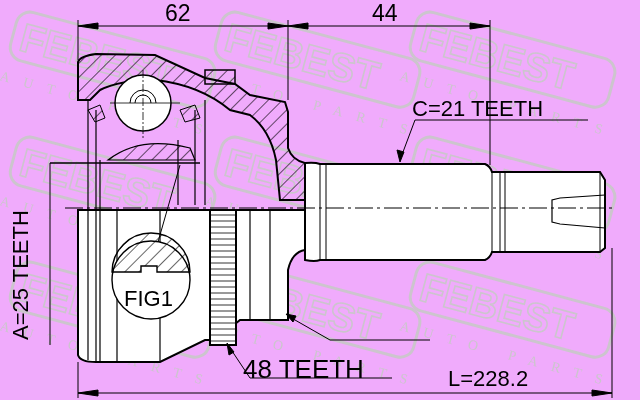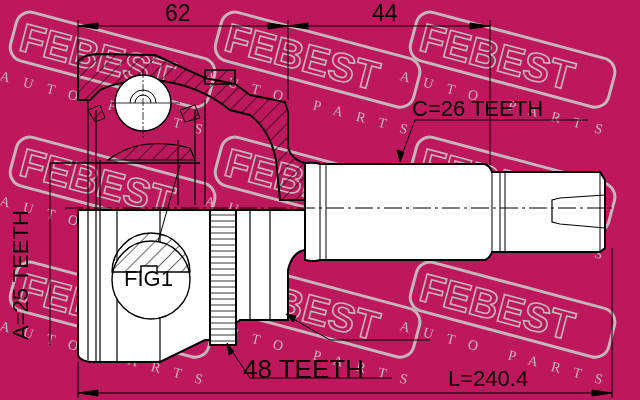--- a/index.html
+++ b/index.html
@@ -1,16 +1,16 @@
 <!DOCTYPE html>
 <html><head>
 <meta charset="utf-8">
 <style>
   html,body{margin:0;padding:0;background:#fff;}
-  #root{position:relative;width:640px;height:400px;overflow:hidden;background:#be185d;font-family:"Liberation Sans",sans-serif;}
+  #root{position:relative;width:640px;height:400px;overflow:hidden;background:#f0abfc;font-family:"Liberation Sans",sans-serif;}
   svg{position:absolute;left:0;top:0;}
   .lbl{position:absolute;font-family:"Liberation Sans",sans-serif;color:#000;white-space:nowrap;line-height:1;}
   .wm{font-family:"Liberation Sans",sans-serif;font-weight:bold;fill:none;stroke:#c8c8c8;stroke-width:1.6;}
   .wm2{font-family:"Liberation Serif",serif;fill:#c8c8c8;}
 </style>
 </head>
 <body>
 
 <div id="root">
 <svg width="640" height="400" viewBox="0 0 640 400">
@@ -145,18 +145,18 @@
     <line x1="78" y1="362" x2="78" y2="398"></line>
     <line x1="612" y1="248" x2="612" y2="398"></line>
     <line x1="78" y1="393" x2="612" y2="393"></line>
     <polygon points="78,393 98,390 98,396"></polygon>
     <polygon points="612,393 592,390 592,396"></polygon>
   </g>
 </svg>
 
 <span class="lbl" style="left:165px;top:2px;font-size:23px;">62</span>
 <span class="lbl" style="left:372px;top:2px;font-size:23px;">44</span>
-<span class="lbl" style="left:412px;top:98px;font-size:22px;">C=26 TEETH</span>
+<span class="lbl" style="left:412px;top:98px;font-size:22px;">C=21 TEETH</span>
 <span class="lbl" style="left:10px;top:340px;font-size:22px;transform:rotate(-90deg);transform-origin:0 0;">A=25 TEETH</span>
-<span class="lbl" style="left:124px;top:268px;font-size:22px;">FIG1</span>
+<span class="lbl" style="left:124px;top:288px;font-size:22px;">FIG1</span>
 <span class="lbl" style="left:243px;top:356px;font-size:26px;">48 TEETH</span>
-<span class="lbl" style="left:448px;top:368px;font-size:22px;">L=240.4</span>
+<span class="lbl" style="left:448px;top:368px;font-size:22px;">L=228.2</span>
 </div>
 
 </body></html>

